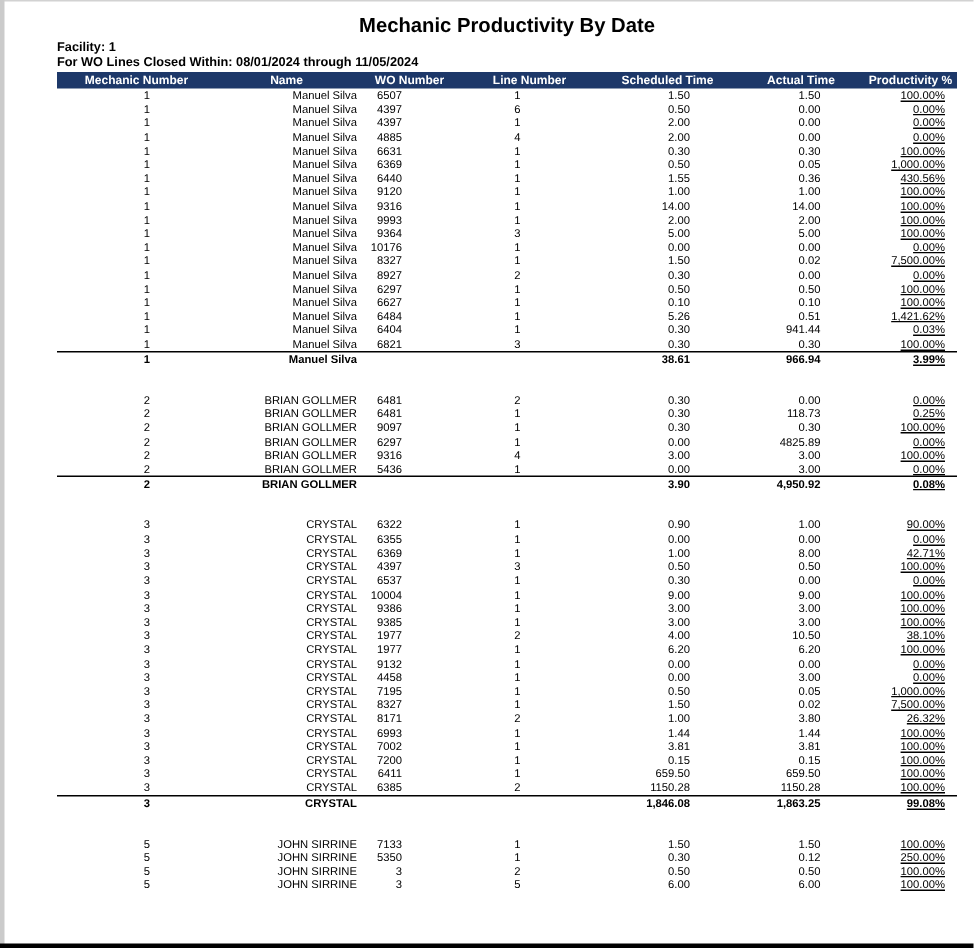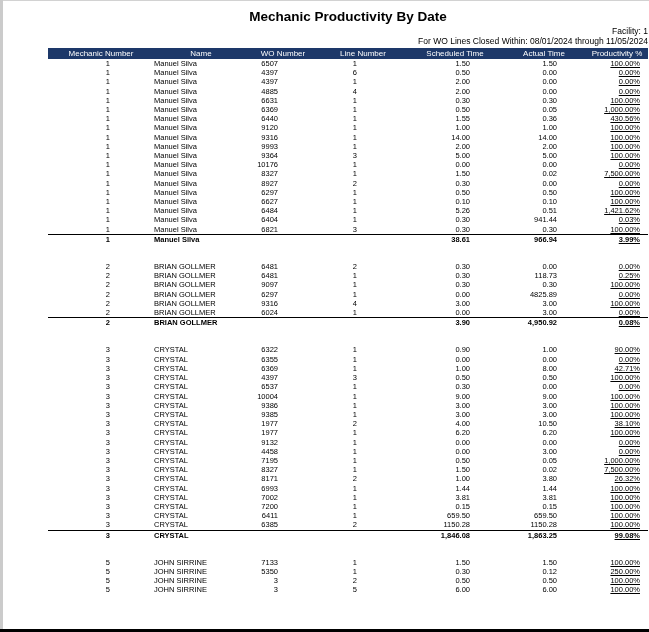--- a/index.html
+++ b/index.html
@@ -5,39 +5,39 @@
   :root { --hdr-bg:#1d3869; --hdr-fg:#ffffff; }
   html,body { margin:0; padding:0; }
   body {
     width:649px; height:632px; background:#ffffff; position:relative;
     font-family:"Liberation Sans", sans-serif; overflow:hidden; color:#000;
   }
   .edge-left  { position:absolute; left:0; top:0; width:3px; height:632px; background:#cbcbcb; }
   .edge-top   { position:absolute; left:0; top:0; width:649px; height:1px; background:#d2d2d2; }
   .edge-bottom{ position:absolute; left:0; bottom:0; width:649px; height:3px; background:#000; }
 
-  .report { position:absolute; top:9px; left:48px; width:600px; }
+  .report { position:absolute; top:9px; left:38px; width:600px; }
   .title  { font-size:13.5px; font-weight:bold; text-align:center; margin:0 0 2px 0; letter-spacing:0; }
-  .sub    { font-size:8.5px; font-weight:normal; text-align:right; margin:0; line-height:10px; }
+  .sub    { font-size:8.5px; font-weight:bold; text-align:left; margin:0; line-height:10px; }
 
   table { border-collapse:collapse; table-layout:fixed; width:600px; margin-top:2px; }
   col.c1{width:106px} col.c2{width:94px} col.c3{width:70px} col.c4{width:90px}
   col.c5{width:94px} col.c6{width:84px} col.c7{width:62px}
 
   th {
     background:var(--hdr-bg); color:var(--hdr-fg);
-    font-size:8px; font-weight:normal; text-align:center;
+    font-size:8px; font-weight:bold; text-align:center;
     height:11px; padding:0; white-space:nowrap; overflow:visible;
   }
   td {
     font-size:7.5px; line-height:9.2px; height:9.2px; padding:0;
     white-space:nowrap; overflow:hidden;
   }
   td:nth-child(1){ text-align:right; padding-right:44px; }
-  td:nth-child(2){ text-align:left; }
+  td:nth-child(2){ text-align:right; }
   td:nth-child(3){ text-align:right; padding-right:40px; }
   td:nth-child(4){ text-align:right; padding-right:51px; }
   td:nth-child(5){ text-align:right; padding-right:32px; }
   td:nth-child(6){ text-align:right; padding-right:29px; }
   td:nth-child(7){ text-align:right; padding-right:8px;text-decoration:underline; }
 
   tr.total td { font-weight:bold; border-top:1.6px solid #000; }
   tr.spacer td { height:18px; border:none; }
 </style>
 </head>
@@ -304,21 +304,21 @@
           <td>BRIAN GOLLMER</td>
           <td>9316</td>
           <td>4</td>
           <td>3.00</td>
           <td>3.00</td>
           <td>100.00%</td>
         </tr>
         <tr>
           <td>2</td>
           <td>BRIAN GOLLMER</td>
-          <td>6024</td>
+          <td>5436</td>
           <td>1</td>
           <td>0.00</td>
           <td>3.00</td>
           <td>0.00%</td>
         </tr>
         <tr class="total">
           <td>2</td>
           <td>BRIAN GOLLMER</td>
           <td></td>
           <td></td>

